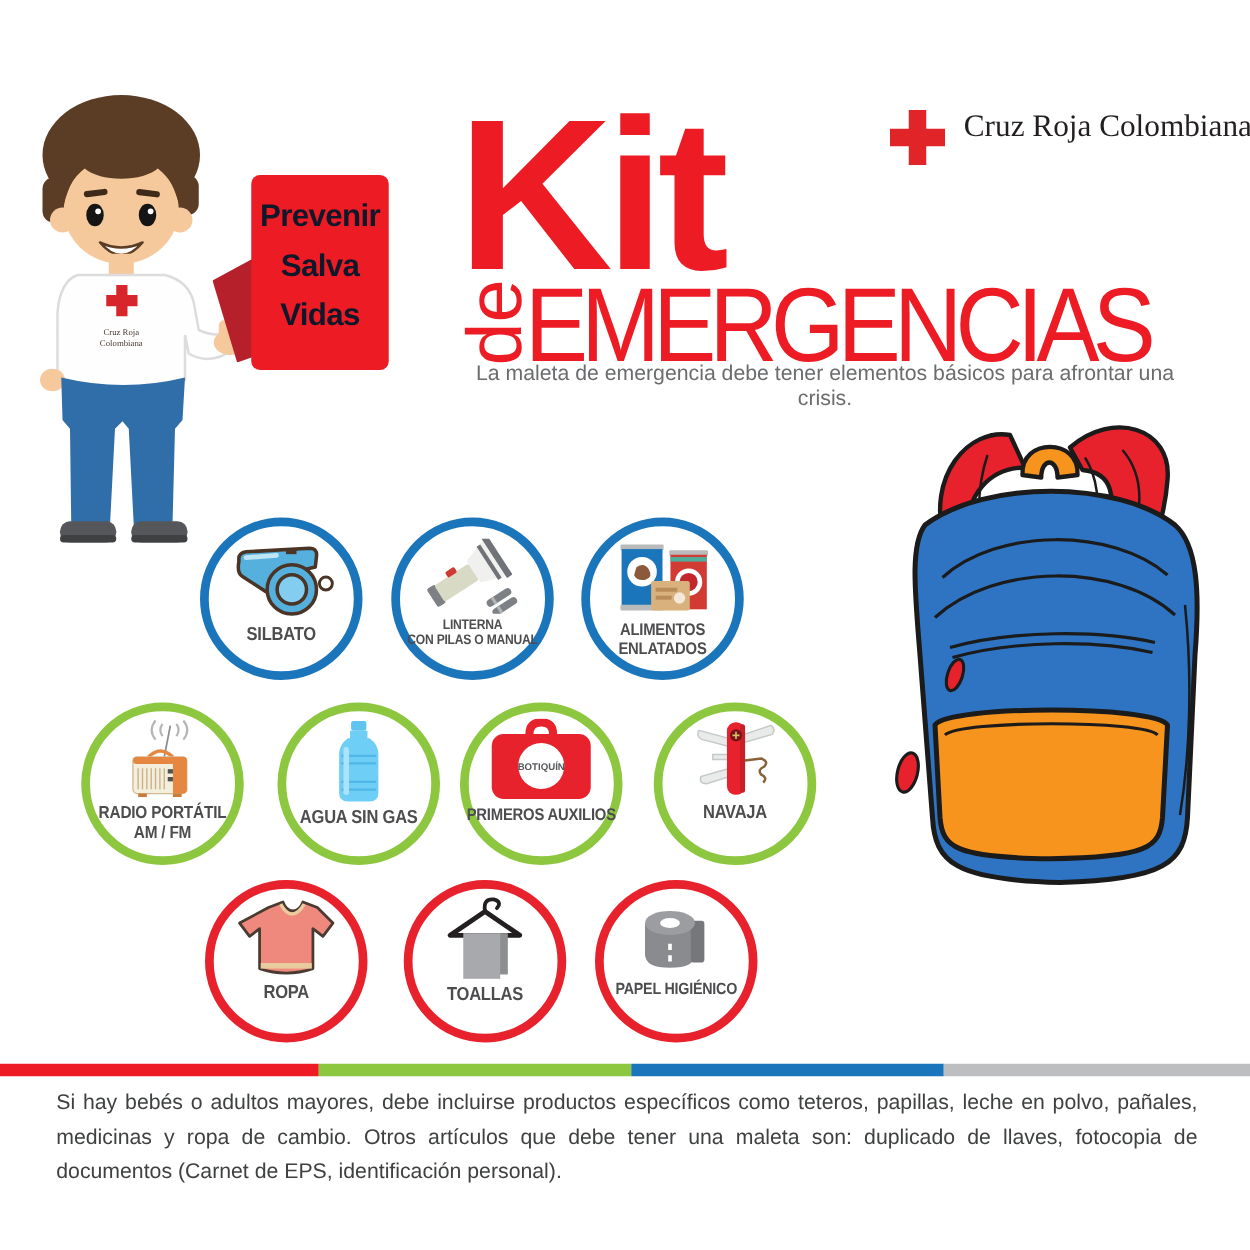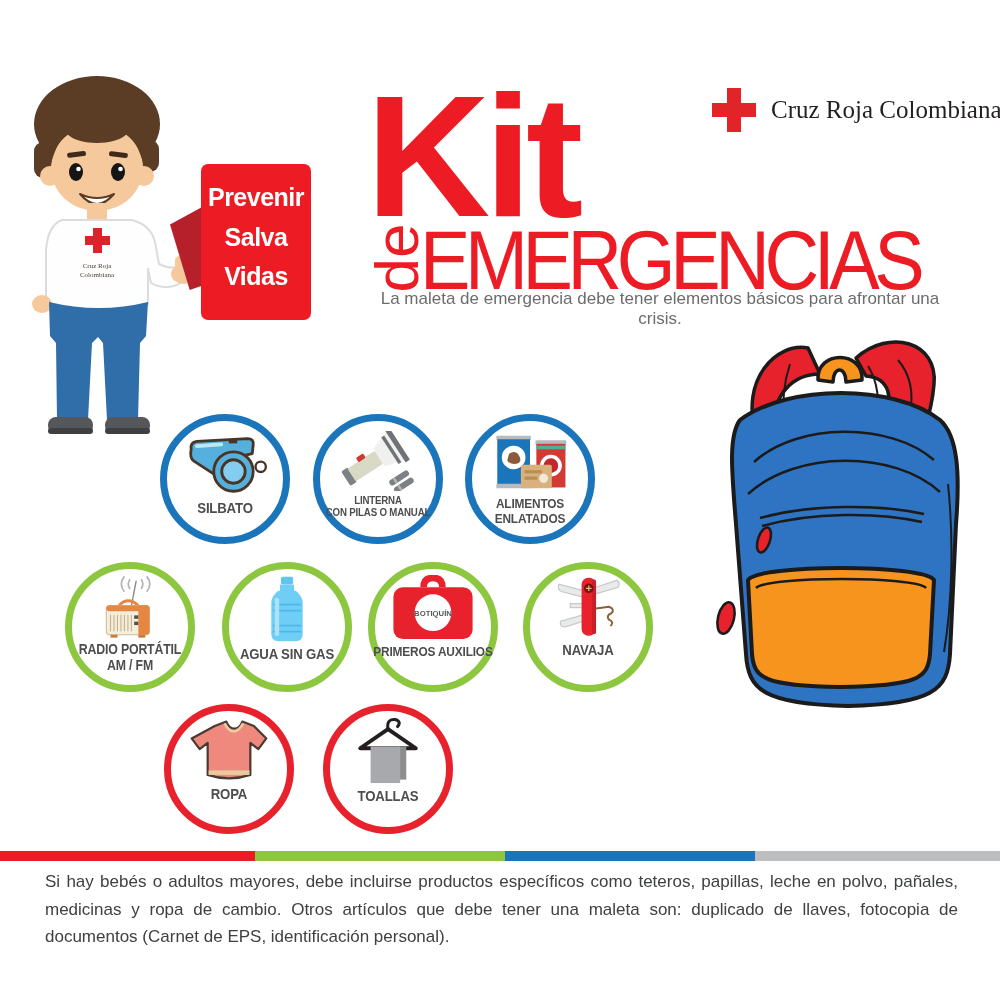--- a/index.html
+++ b/index.html
@@ -7,30 +7,30 @@
           font-family:"Liberation Sans",sans-serif;}
   
   .kit{position:absolute;left:366px;top:70px;font-size:172px;line-height:1;font-weight:700;
        color:#ed1c24;letter-spacing:-6px;}
   .de{position:absolute;left:352px;top:228px;width:90px;height:60px;font-size:62px;color:#ed1c24;
       text-align:center;line-height:60px;transform:rotate(-90deg);transform-origin:center;}
   .emerg{position:absolute;left:420px;top:218px;font-size:84px;line-height:1;font-weight:500;
          color:#ed1c24;letter-spacing:-6px;transform:scaleX(.9);transform-origin:left;white-space:nowrap;}
   .subtitle{position:absolute;left:380px;top:289px;width:560px;text-align:center;font-size:17px;
             color:#6b6c6e;}
-  .brand{position:absolute;left:712px;top:88px;display:flex;align-items:center;gap:15px;}
+  .brand{position:absolute;left:712px;top:88px;display:flex;gap:15px;}
   .brand-cross{position:relative;width:44px;height:44px;}
   .brand-cross i{position:absolute;background:#e02428;}
   .brand-cross .v{left:15px;top:0;width:14px;height:44px;}
   .brand-cross .h{left:0;top:15px;width:44px;height:14px;}
   .brand-name{font-family:"Liberation Serif",serif;font-size:25px;color:#231f20;white-space:nowrap;}
   
   .bubble{position:absolute;left:201px;top:140px;width:110px;height:156px;background:#ed1c24;
-          border-radius:7px;color:#ffffff;font-weight:700;font-size:25px;text-align:center;
-          line-height:1.58;padding-top:14px;box-sizing:border-box;letter-spacing:-.5px;margin-top:24px;}
+          border-radius:7px;color:#0f172a;font-weight:700;font-size:25px;text-align:center;
+          line-height:1.58;padding-top:14px;box-sizing:border-box;letter-spacing:-.5px;}
   .bubble-tail{position:absolute;left:170px;top:206px;width:34px;height:84px;background:#b5202a;
                clip-path:polygon(100% 0,0 22%,58% 100%,100% 94%);}
   
   .circle{position:absolute;width:130px;height:130px;border-radius:50%;background:#fff;
           box-sizing:border-box;display:flex;flex-direction:column;align-items:center;
           justify-content:flex-start;}
   .ring-blue{border:7px solid #1b75bb;}
   .ring-green{border:7px solid #8dc63f;}
   .ring-red{border:7px solid #e8222d;}
   .icn{height:66px;display:flex;align-items:center;justify-content:center;margin-top:10px;}
@@ -293,20 +293,34 @@
         <path d="M46,16 L14,38 L78,38 Z" fill="none" stroke="#231f20" stroke-width="4.5" stroke-linejoin="round"></path>
         <rect x="58" y="36" width="9" height="38" fill="#8c8e90"></rect>
         <rect x="26" y="36" width="34" height="42" fill="#a7a9ac"></rect>
       </svg>
     </div>
     <div class="lbl" style="font-size:15px">
       <span>TOALLAS</span>
       </div>
   </div>
 
+  <div class="circle ring-red" style="left:476px;top:704px">
+    <div class="icn" style="height:62px;margin-top:8px">
+      <svg width="84" height="60" viewBox="0 0 92 72">
+        <path d="M16,22 v30 q0,13 24,13 q24,0 24,-13 v-30 z" fill="#898b8e"></path>
+        <rect x="60" y="20" width="13" height="40" rx="3" fill="#75777a"></rect>
+        <ellipse cx="40" cy="22" rx="24" ry="11.5" fill="#9b9da0"></ellipse>
+        <ellipse cx="40" cy="22" rx="9.5" ry="4.8" fill="#fff"></ellipse>
+        <line x1="40" y1="42" x2="40" y2="62" stroke="#fff" stroke-width="3.5" stroke-dasharray="6 5"></line>
+      </svg>
+    </div>
+    <div class="lbl" style="font-size:13px">
+      <span>PAPEL HIGIÉNICO</span>
+      </div>
+  </div>
 
 
   <div class="stripe" style="left:0;width:255px;background:#ed1c24"></div>
   <div class="stripe" style="left:255px;width:250px;background:#8dc63f"></div>
   <div class="stripe" style="left:505px;width:250px;background:#1b75bb"></div>
   <div class="stripe" style="left:755px;width:245px;background:#bcbec0"></div>
 
   <div class="footer">Si hay bebés o adultos mayores, debe incluirse productos específicos como teteros,  papillas, leche en polvo, pañales, medicinas y ropa de cambio. Otros artículos que debe tener una maleta son: duplicado de llaves, fotocopia de documentos (Carnet de EPS, identificación personal).</div>
 
 </div>

